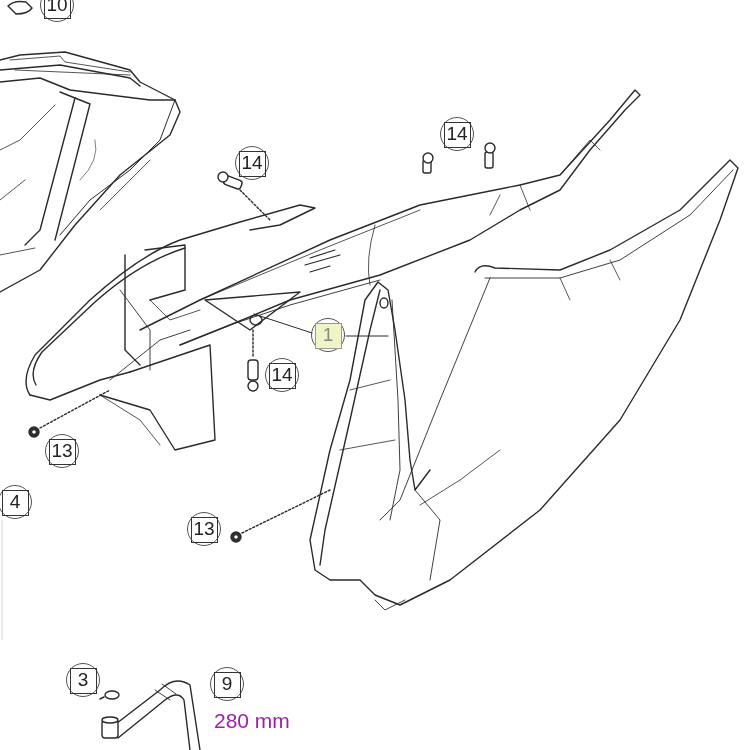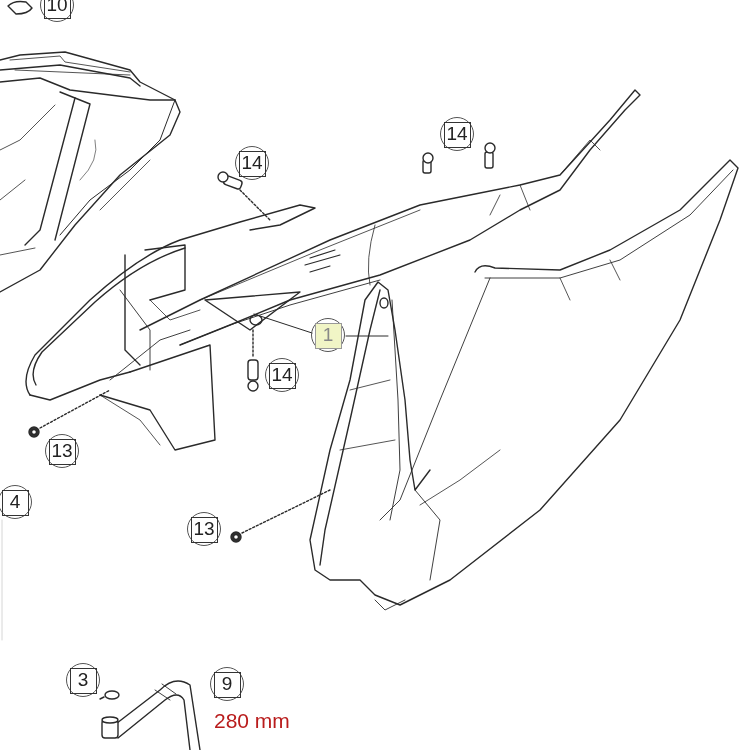--- a/index.html
+++ b/index.html
@@ -8,21 +8,21 @@
     #diagram { position: absolute; left: 0; top: 0; width: 750px; height: 750px; }
     .callout { position: absolute; width: 34px; height: 34px; }
     .callout .ring { position: absolute; left: 0; top: 0; width: 32px; height: 32px;
                      border: 1.3px solid #555; border-radius: 50%; }
     .callout .box { position: absolute; left: 4px; top: 5px; width: 25px; height: 24px;
                     border: 1.3px solid #333; background: transparent; }
     .callout .num { position: absolute; left: 0; top: 0; width: 34px; height: 34px;
                     line-height: 34px; text-align: center; font-size: 19px; color: #222; }
     .callout.highlight .box { background: #f1f5c6; border-color: #999; }
     .callout.highlight .num { color: #888; }
-    .dim-label { position: absolute; font-size: 21px; color: #b91c1c; }
+    .dim-label { position: absolute; font-size: 21px; color: #a21caf; }
     .watermark { position: absolute; font-size: 190px; font-weight: bold; color: #f2f2f2;
                  letter-spacing: 10px; }
   </style>
 </head>
 <body>
 
 <div id="diagram">
 
 
   <svg width="750" height="750" viewBox="0 0 750 750" style="position:absolute;left:0;top:0;">

